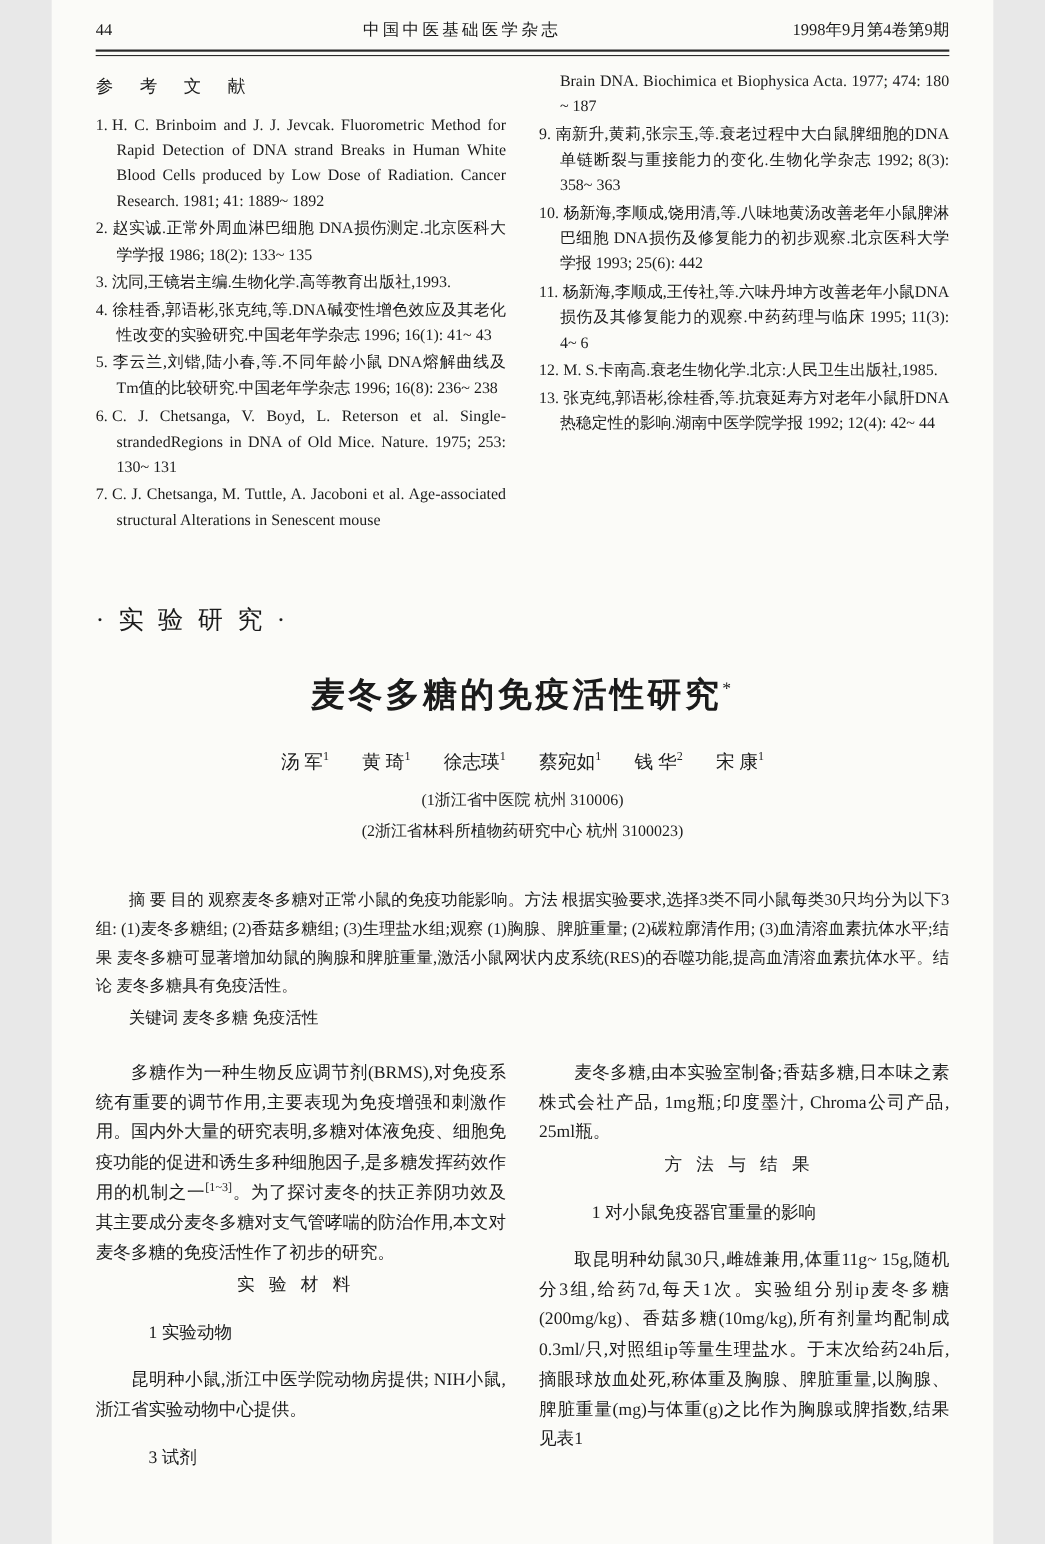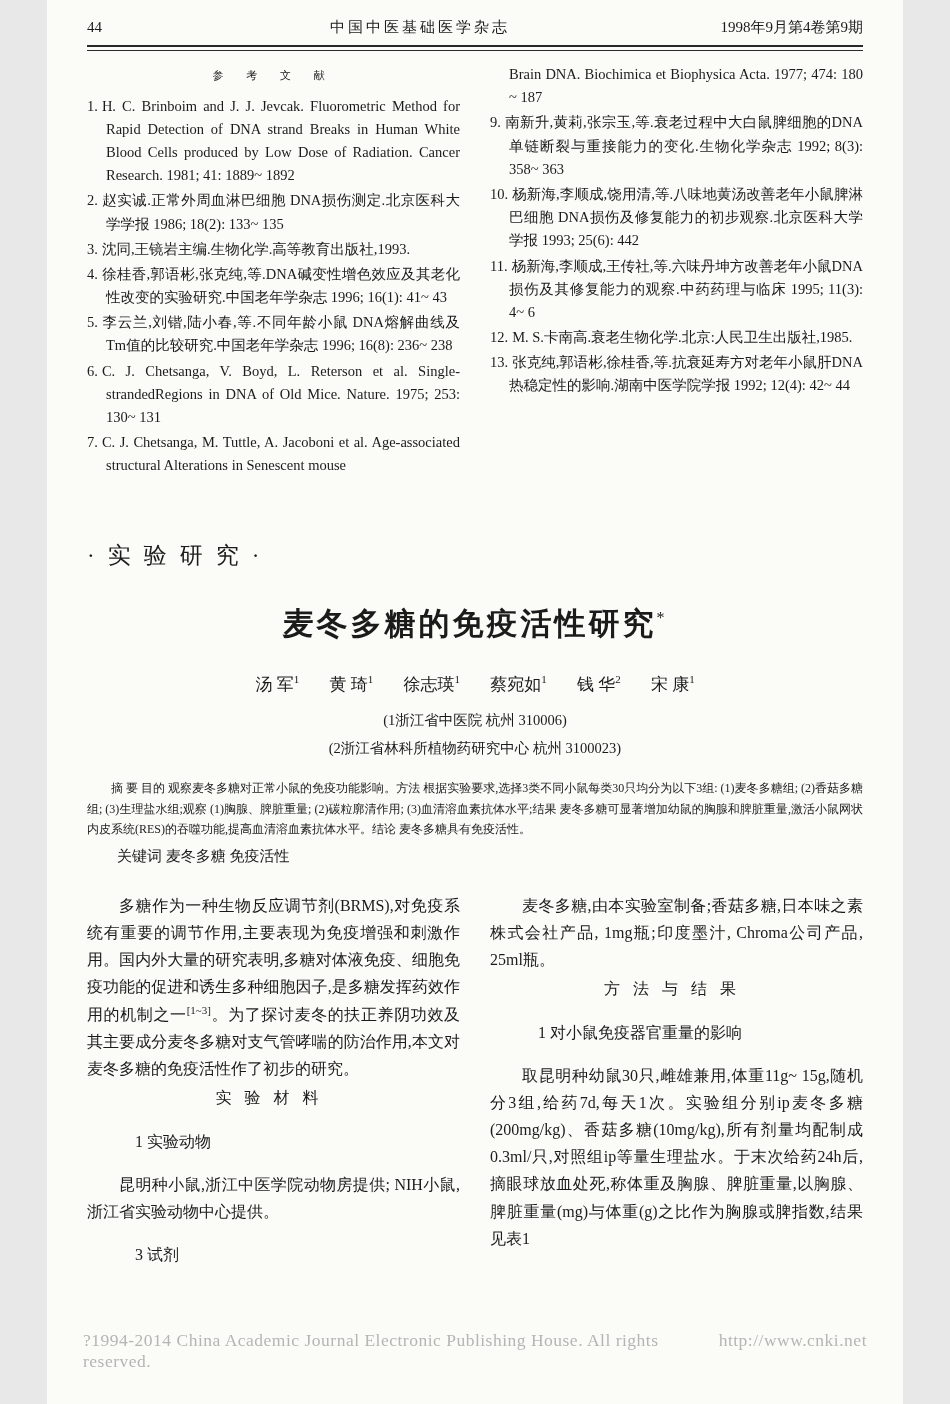--- a/index.html
+++ b/index.html
@@ -11,33 +11,33 @@
   .header{display:flex;align-items:baseline;padding:18px 40px 8px;font-size:15px;}
   .header .left{width:120px;}
   .header .center{flex:1;text-align:center;letter-spacing:3px;}
   .header .right{width:230px;text-align:right;}
   .rules{margin:0 40px;}
   .rule-top{height:2px;background:#2a2a2a;}
   .rule-bot{height:1px;background:#2a2a2a;margin-top:3px;}
 
   .refs{display:flex;gap:30px;padding:12px 40px 0;font-size:14.5px;line-height:1.6;}
   .refs .col{flex:1;min-width:0;}
-  .ref-heading{text-align:center;letter-spacing:10px;font-size:11px;margin:4px 0 10px;}
+  .ref-heading{letter-spacing:10px;font-size:16px;margin:4px 0 10px;}
   .ref-item{padding-left:19px;text-indent:-19px;text-align:justify;margin-bottom:2px;}
   .ref-num{padding-right:4px;}
   .ref-cont{padding-left:19px;text-align:justify;margin-bottom:2px;}
 
   .section-label{margin:60px 40px 0;font-size:23px;letter-spacing:13px;}
   .title{margin-top:32px;text-align:center;font-size:31px;font-weight:bold;letter-spacing:3px;}
   .title sup{font-size:16px;font-weight:normal;}
   .authors{margin-top:28px;text-align:center;font-size:17px;}
   .authors .author{margin:0 13px;white-space:nowrap;text-align:right;}
   .authors sup{font-size:11px;}
   .affils{margin-top:10px;text-align:center;font-size:14.5px;line-height:1.95;}
-  .abstract{margin:16px 40px 0;font-size:12px;line-height:1.72;text-align:justify;text-indent:2em;}
+  .abstract{margin:37px 40px 0;font-size:15px;line-height:1.72;text-align:justify;text-indent:2em;}
   .abstract sup,.para sup{font-size:11px;}
   .keywords{margin:4px 40px 0;font-size:15px;line-height:1.72;text-indent:2em;}
 
   .body-cols{display:flex;gap:30px;margin:22px 40px 0;font-size:16px;line-height:1.7;}
   .body-cols .col{flex:1;min-width:0;text-align:justify;}
   .para{text-indent:2em;margin:0;}
   .h-center{text-align:center;letter-spacing:13px;margin:2px 0;}
   .h-sub{text-indent:2em;margin:16px;}
 
   .footer{
@@ -113,18 +113,14 @@
       <p class="h-sub">3  试剂</p>
     </div>
     <div class="col">
       <p class="para">麦冬多糖,由本实验室制备;香菇多糖,日本味之素株式会社产品, 1mg瓶;印度墨汁, Chroma公司产品, 25ml瓶。</p>
       <p class="h-center">方法与结果</p>
       <p class="h-sub">1  对小鼠免疫器官重量的影响</p>
       <p class="para">取昆明种幼鼠30只,雌雄兼用,体重11g~ 15g,随机分3组,给药7d,每天1次。实验组分别ip麦冬多糖(200mg/kg)、香菇多糖(10mg/kg),所有剂量均配制成0.3ml/只,对照组ip等量生理盐水。于末次给药24h后,摘眼球放血处死,称体重及胸腺、脾脏重量,以胸腺、脾脏重量(mg)与体重(g)之比作为胸腺或脾指数,结果见表1</p>
     </div>
   </div>
 
-  <div class="footer">
-    <span>?1994-2014 China Academic Journal Electronic Publishing House. All rights reserved.</span>
-    <a href="#">http://www.cnki.net</a>
-  </div>
 
 </div>
 
 </body></html>

